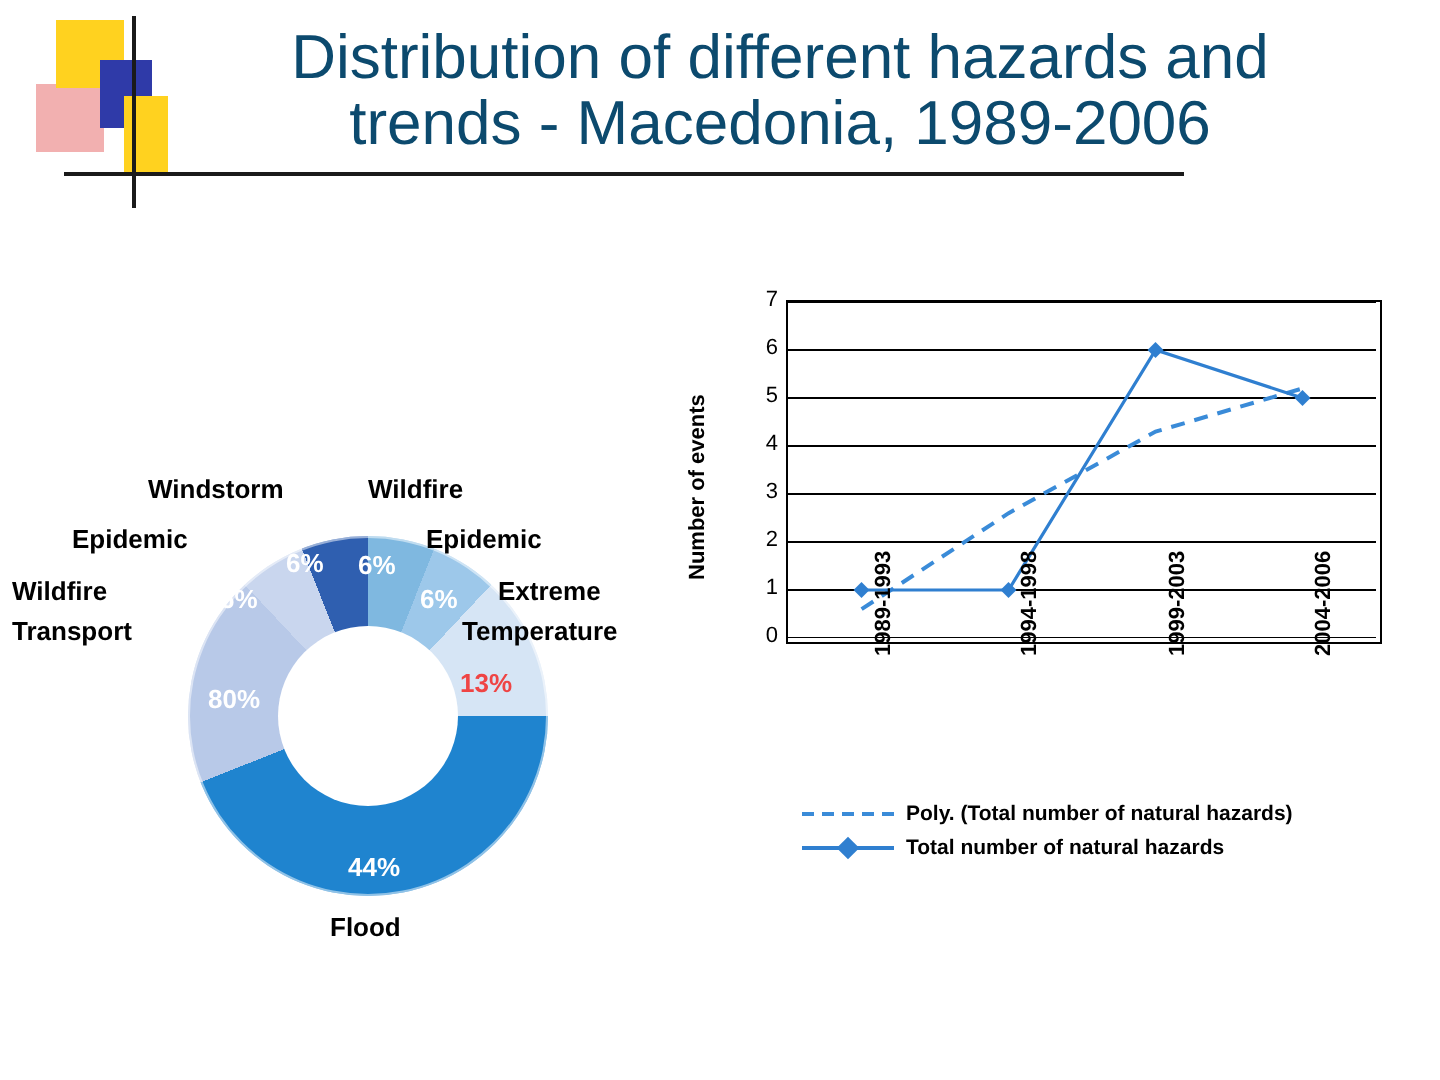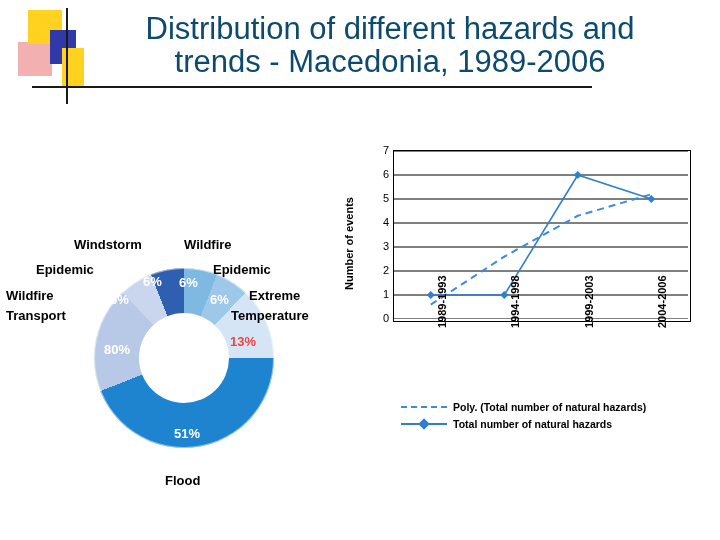--- a/index.html
+++ b/index.html
@@ -226,29 +226,29 @@
 <div class="title">
   <div>Distribution of different hazards and</div>
   <div>trends - Macedonia, 1989-2006</div>
 </div>
 
 <div class="donut-wrap">
   <div class="donut" id="donut-ring" style="background: conic-gradient(rgb(127, 184, 224) 0%, rgb(127, 184, 224) 6%, rgb(157, 200, 234) 6%, rgb(157, 200, 234) 12%, rgb(214, 229, 245) 12%, rgb(214, 229, 245) 25%, rgb(31, 132, 207) 25%, rgb(31, 132, 207) 69%, rgb(184, 201, 232) 69%, rgb(184, 201, 232) 88%, rgb(201, 214, 238) 88%, rgb(201, 214, 238) 94%, rgb(47, 95, 176) 94%, rgb(47, 95, 176) 100%); box-shadow: rgba(255, 255, 255, 0.5) 0px 0px 0px 1px inset;">
     <div class="hole"></div>
   </div>
 
-  <span class="slice-label" style="left:168px; top:196px;">51%</span>
+  <span class="slice-label" style="left:168px; top:196px;">44%</span>
   <span class="slice-label" style="left:98px;  top:112px;">80%</span>
   <span class="slice-label" style="left:104px; top:62px;">6%</span>
   <span class="slice-label" style="left:137px; top:44px;">6%</span>
   <span class="slice-label" style="left:173px; top:45px;">6%</span>
   <span class="slice-label" style="left:204px; top:62px;">6%</span>
   <span class="slice-label" style="left:224px; top:104px; color:#ef4444;">13%</span>
 
-  <span class="cat-label" style="left:159px; top:243px;">Flood</span>
+  <span class="cat-label" style="left:159px; top:226px;">Flood</span>
   <span class="cat-label" style="left:0px;  top:58px;">Wildfire</span>
   <span class="cat-label" style="left:0px;  top:78px;">Transport</span>
   <span class="cat-label" style="left:30px; top:32px;">Epidemic</span>
   <span class="cat-label" style="left:68px; top:7px;">Windstorm</span>
   <span class="cat-label" style="left:178px; top:7px;">Wildfire</span>
   <span class="cat-label" style="left:207px; top:32px;">Epidemic</span>
   <span class="cat-label" style="left:243px; top:58px;">Extreme</span>
   <span class="cat-label" style="left:225px; top:78px;">Temperature</span>
 </div>
 

